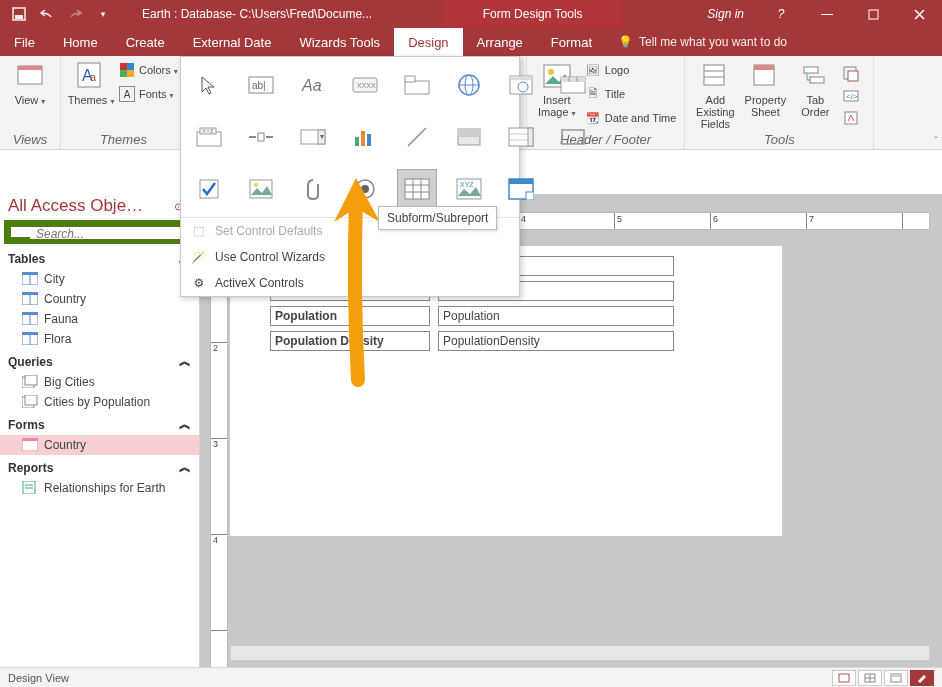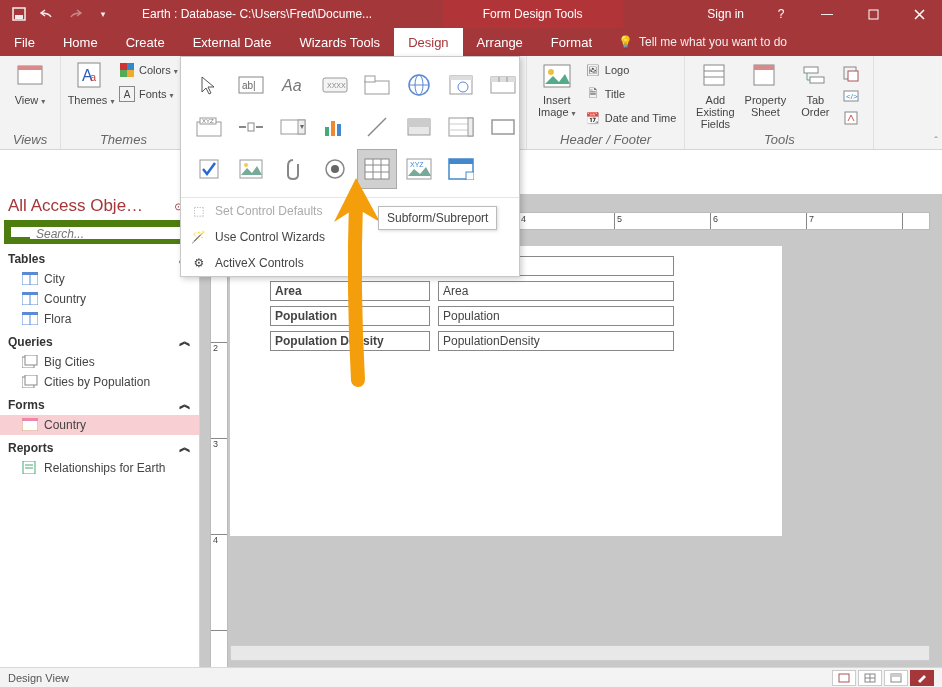--- a/index.html
+++ b/index.html
@@ -4,21 +4,21 @@
 <style>
 * { box-sizing: border-box; margin: 0; padding: 0; font-family: "Segoe UI", Arial, sans-serif; }
 body { width: 942px; height: 687px; overflow: hidden; background: #fff; font-size: 12px; color: #444; position: relative; }
 
 .titlebar { height: 28px; background: #a4373a; display: flex; align-items: center; color: #fff; }
 .titlebar .qat { display: flex; align-items: center; gap: 2px; padding: 0 6px; }
 .titlebar .qat .qbtn { width: 26px; height: 26px; display:flex; align-items:center; justify-content:center; opacity:.9; }
 .titlebar .title1 { flex:0 0 auto; margin-left: 20px; font-size: 12px; }
 .titlebar .spacer { flex:1; }
 .titlebar .contextual { background:#b13538; padding:0 40px; height:100%; display:flex; align-items:center; font-size:12px; }
-.titlebar .right { display:flex; align-items:center; gap:0; margin-left:auto; }
+.titlebar .right { display:flex; align-items:center; gap:0; margin-left:auto;font-style:italic; }
 .titlebar .right .sbtn { width:46px; height:28px; display:flex; align-items:center; justify-content:center; }
 .titlebar .signin { padding:0 14px; font-size:12px; white-space:nowrap; }
 
 .menubar { height: 28px; background:#a4373a; display:flex; align-items:stretch; color:#fff; }
 .menubar .tab { padding:0 14px; display:flex; align-items:center; font-size:13px; cursor:pointer; }
 .menubar .tab.active { background:#fff; color:#a4373a; }
 .menubar .tell { display:flex; align-items:center; gap:6px; opacity:.9; padding:0 12px; font-size:12px; }
 
 .ribbon { height: 94px; background:#f3f3f3; border-bottom:1px solid #d4d4d4; display:flex; position:relative; }
 .ribbon .group { border-right:1px solid #e0e0e0; padding:4px 8px 2px; display:flex; flex-direction:column; }
@@ -26,21 +26,21 @@
 .ribbon .group .glabel { text-align:center; color:#666; font-size:13px; padding-top:2px;font-style:italic; }
 .bigbtn { width:44px; display:flex; flex-direction:column; align-items:center; gap:2px; font-size:11px; color:#444; }
 .bigbtn .icon { width:32px; height:32px; display:flex; align-items:center; justify-content:center; }
 .stackbtn { display:flex; flex-direction:column; gap:4px; font-size:11px; }
 .stackbtn .row { display:flex; align-items:center; gap:4px; height:20px; }
 .tinyicon { width:16px; height:16px; display:inline-flex; align-items:center; justify-content:center; }
 .caret::after { content:"▾"; font-size:8px; margin-left:3px; color:#666; }
 .ribbon-collapse { position:absolute; right:4px; bottom:2px; font-size:11px; color:#888; }
 
 .controls-dropdown { position:absolute; left:180px; top:56px; width:340px; background:#fff; border:1px solid #c8c8c8; box-shadow:2px 2px 6px rgba(0,0,0,.2); z-index:20; }
-.controls-grid { display:grid; grid-template-columns:repeat(8,40px); grid-auto-rows:40px; gap:2px; padding:8px; }
+.controls-grid { display:grid; grid-template-columns:repeat(8,40px); grid-auto-rows:40px; gap:12px; padding:8px; }
 .controls-grid .cbtn { border:1px solid transparent; display:flex; align-items:center; justify-content:center; cursor:pointer; }
 .controls-grid .cbtn.hilite { background:#d0d0d0; border-color:#aaa; }
 .controls-menu { border-top:1px solid #e4e4e4; }
 .controls-menu .mrow { display:flex; align-items:center; gap:8px; height:26px; padding:0 10px; font-size:12px; color:#444; cursor:pointer; }
 .controls-menu .mrow.disabled { color:#aaa; cursor:default; }
 .tooltip { position:absolute; left:378px; top:206px; background:#fff; border:1px solid #bbb; padding:4px 8px; font-size:12px; z-index:30; box-shadow:1px 1px 3px rgba(0,0,0,.15);}
 
 .workspace { position:absolute; top:150px; bottom:20px; left:0; right:0; display:flex;margin-top:44px; }
 .navpane { width:200px; border-right:1px solid #d4d4d4; background:#fff; display:flex; flex-direction:column; }
 .navpane .navhead { height:24px; display:flex; align-items:center; justify-content:space-between; padding:0 8px; color:#a4373a; font-size:17px; }
@@ -473,20 +473,30 @@
         </div>
         <div class="item">
           <span class="oi">
             <svg width="16" height="13">
               <rect x="0" y="0" width="16" height="13" fill="#fff" stroke="#5a8ad4"></rect>
               <rect x="0" y="0" width="16" height="3" fill="#5a8ad4"></rect>
               <line x1="8" y1="0" x2="8" y2="13" stroke="#5a8ad4"></line>
             </svg>
           </span>
           <span>Country</span>
+        </div>
+        <div class="item">
+          <span class="oi">
+            <svg width="16" height="13">
+              <rect x="0" y="0" width="16" height="13" fill="#fff" stroke="#5a8ad4"></rect>
+              <rect x="0" y="0" width="16" height="3" fill="#5a8ad4"></rect>
+              <line x1="8" y1="0" x2="8" y2="13" stroke="#5a8ad4"></line>
+            </svg>
+          </span>
+          <span>Fauna</span>
         </div>
         <div class="item">
           <span class="oi">
             <svg width="16" height="13">
               <rect x="0" y="0" width="16" height="13" fill="#fff" stroke="#5a8ad4"></rect>
               <rect x="0" y="0" width="16" height="3" fill="#5a8ad4"></rect>
               <line x1="8" y1="0" x2="8" y2="13" stroke="#5a8ad4"></line>
             </svg>
           </span>
           <span>Flora</span>

